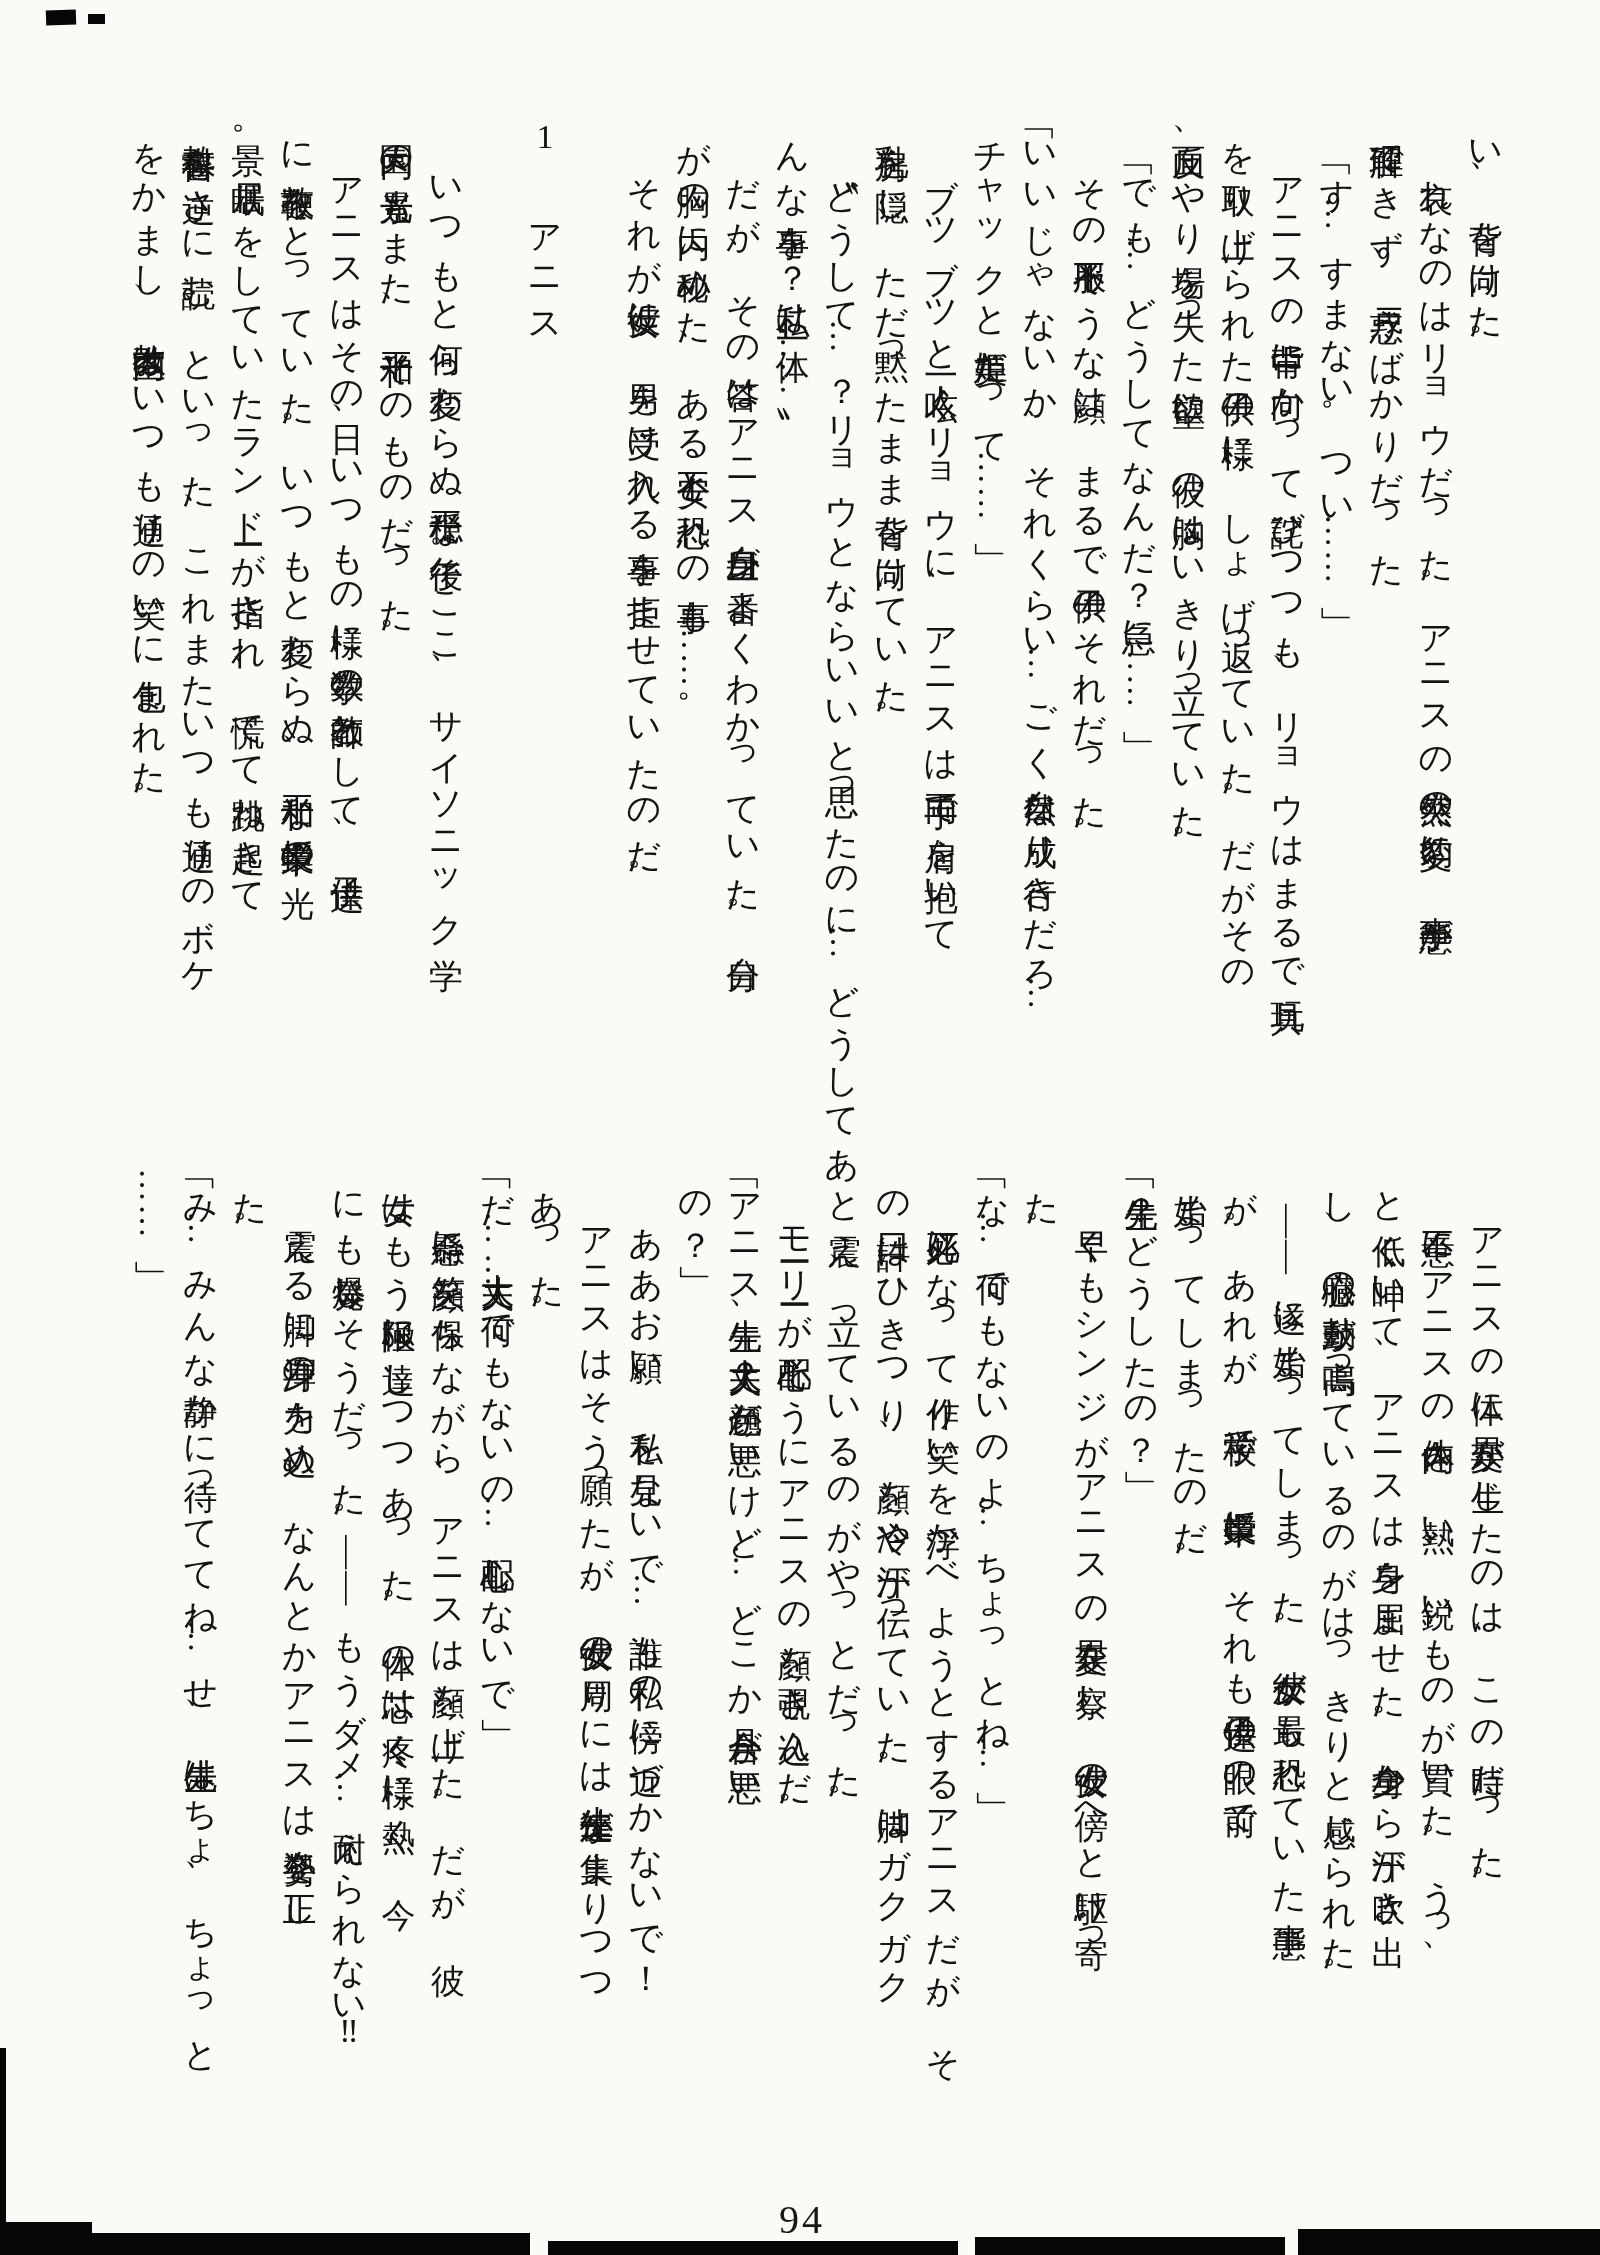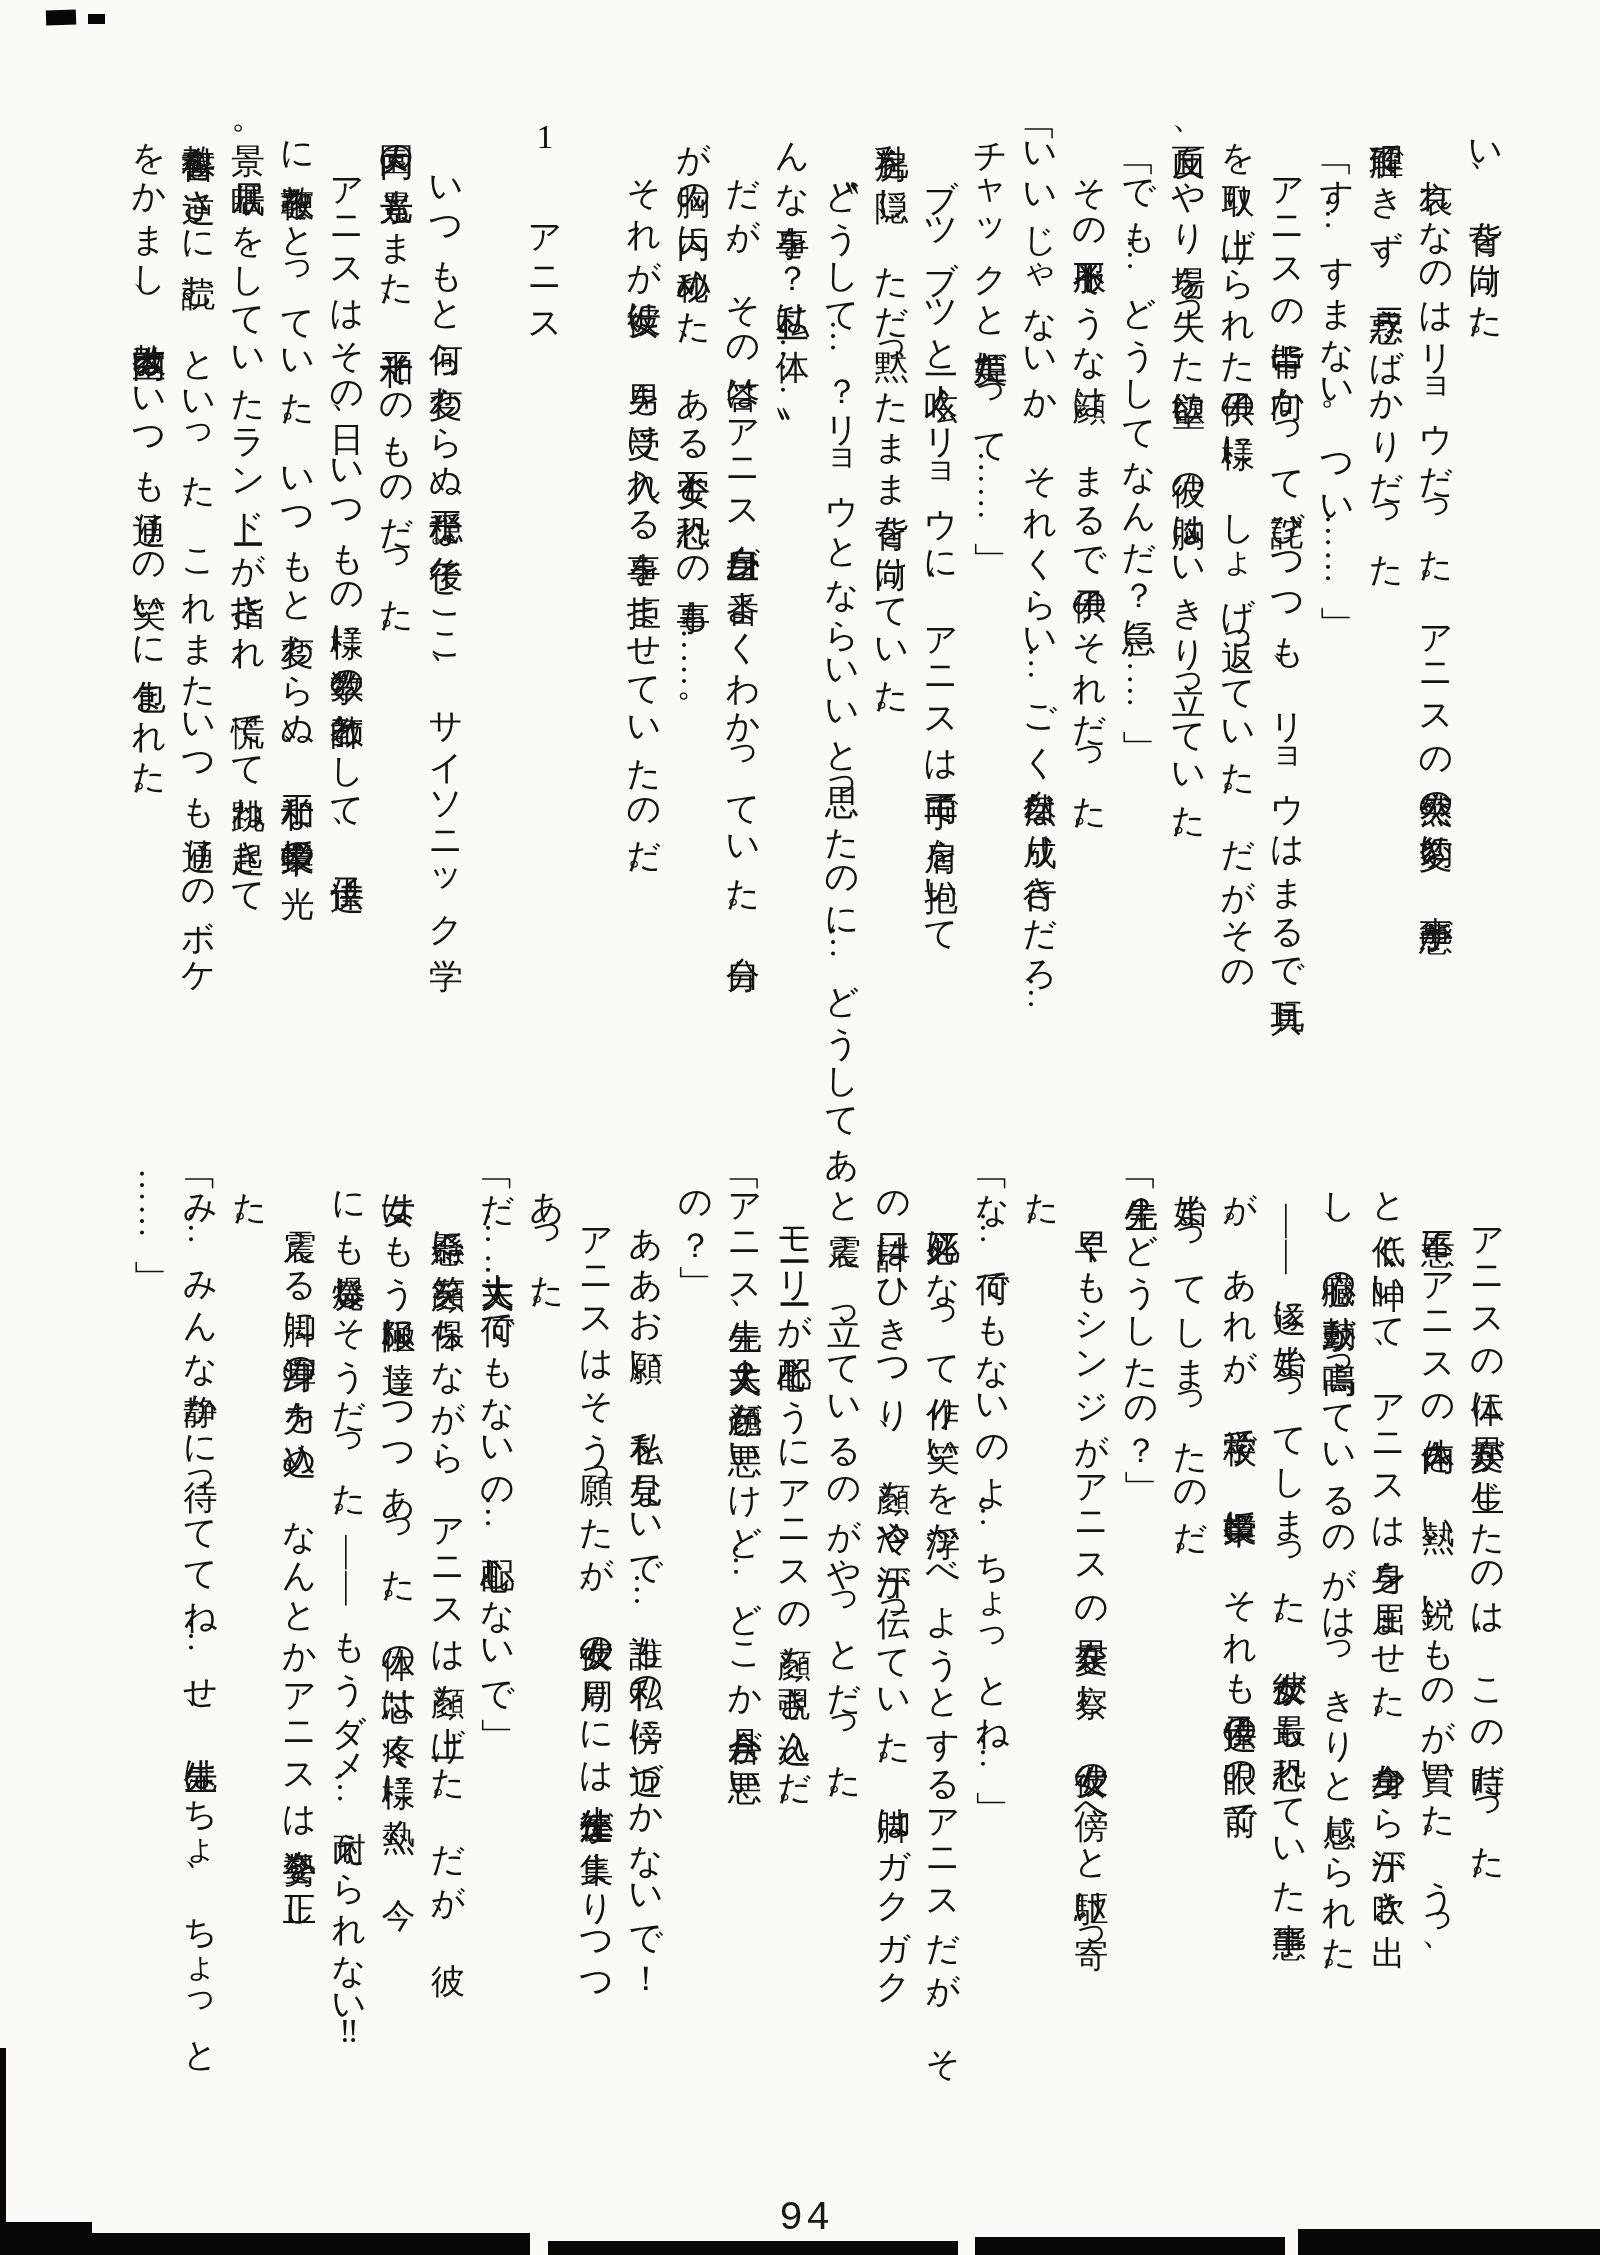--- a/index.html
+++ b/index.html
@@ -30,21 +30,20 @@
   .col { min-width: 0; }
   .col.indent { text-indent: 36px; }
   .col.heading { text-orientation: upright; letter-spacing: 6px; }
   .page-number {
     position: absolute;
     top: 2196px;
     left: 779px;
     font-size: 40px;
     letter-spacing: 3px;
     color: #1a1815;
-    font-family: Liberation Mono, monospace;
   }
   
   .artifact { position: absolute; background: #070707; }
   #speck-1 { left: 46px;  top: 10px;   width: 30px;  height: 15px; transform: rotate(-2deg); }
   #speck-2 { left: 88px;  top: 14px;   width: 17px;  height: 10px; }
   #edge-left-sliver { left: 0; top: 2048px; width: 6px; height: 207px; }
   #band-1 { left: 0;      top: 2233px; width: 530px; height: 22px; }
   #band-2 { left: 548px;  top: 2241px; width: 410px; height: 14px; }
   #band-3 { left: 975px;  top: 2237px; width: 310px; height: 18px; }
   #band-4 { left: 1298px; top: 2229px; width: 302px; height: 26px; }

